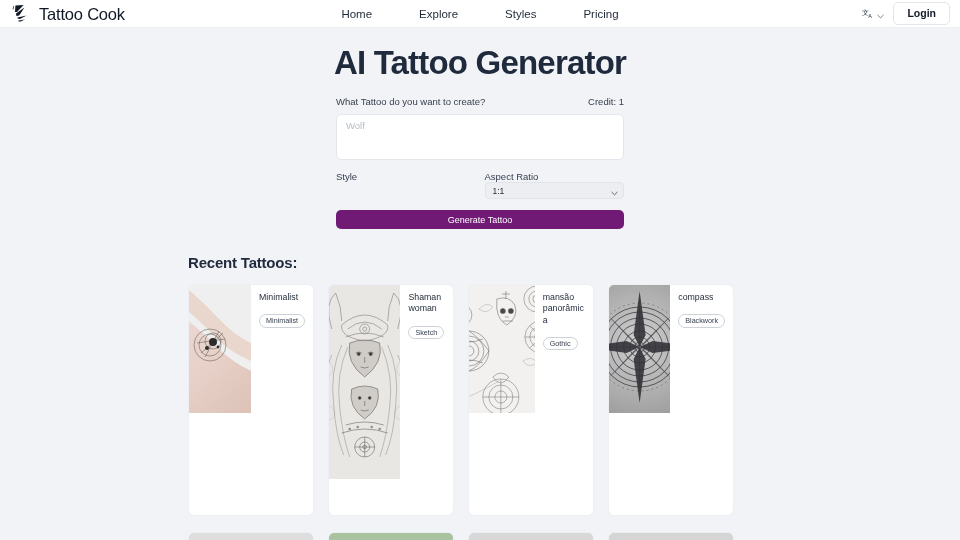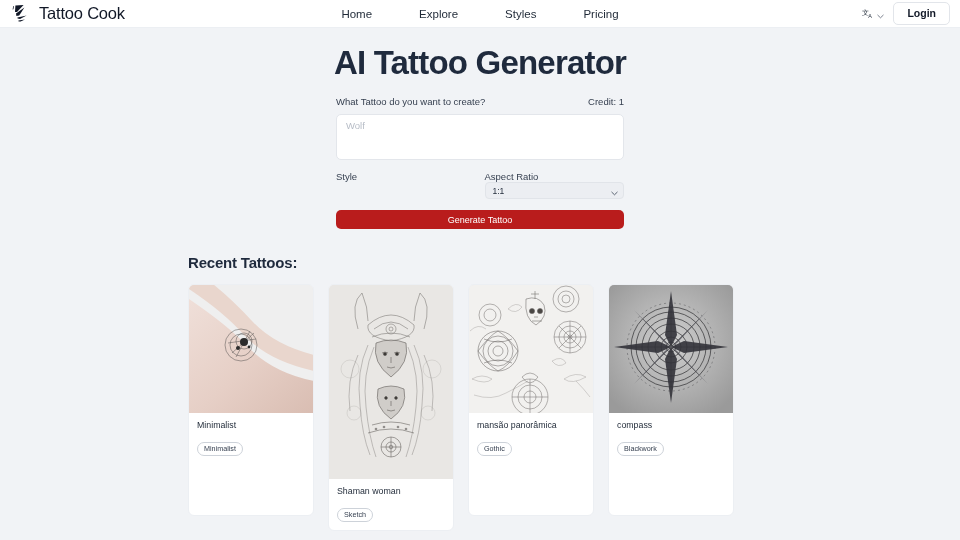--- a/index.html
+++ b/index.html
@@ -14,21 +14,21 @@
   
   .header {
     height: 28px;
     background: #ffffff;
     display: flex;
     align-items: center;
     padding: 0 10px;
     position: relative;
     border-bottom: 1px solid #eceff3;
   }
-  .brand { display: flex; align-items: center; gap: 7px; }
+  .brand { display: flex; align-items: flex-end; gap: 7px; }
   .brand-mark { width: 22px; height: 20px; display: block; }
   .brand-name {
     font-size: 16.5px;
     font-weight: 400;
     letter-spacing: -0.2px;
     color: #111827;
     white-space: nowrap;
   }
   .nav {
     position: absolute;
@@ -152,21 +152,21 @@
     right: 5px;
     top: 50%;
     transform: translateY(-50%);
     display: block;
   }
 
   .generate-btn {
     width: 100%;
     margin-top: 11px;
     height: 19px;
-    background: #b91c1c;
+    background: #701a75;
     color: #ffffff;
     border: none;
     border-radius: 5px;
     font-size: 9px;
     font-family: "Liberation Sans", sans-serif;
     cursor: pointer;
     display: flex;
     align-items: center;
     justify-content: center;
   }
@@ -190,21 +190,21 @@
     align-items: start;
   }
   .card {
     background: #ffffff;
     border-radius: 6px;
     border: 1px solid #eceff3;
     overflow: hidden;
     cursor: pointer;
     min-height: 232px;
     display: flex;
-    flex-direction: column;
+    flex-direction: row;
   }
   .card.tall { min-height: 232px; }
   .card-img {
     width: 100%;
     display: block;
     background: #e8e8e8;
     position: relative;
     overflow: hidden;
   }
   .card-img svg { display: block; width: 100%; height: 100%; }

